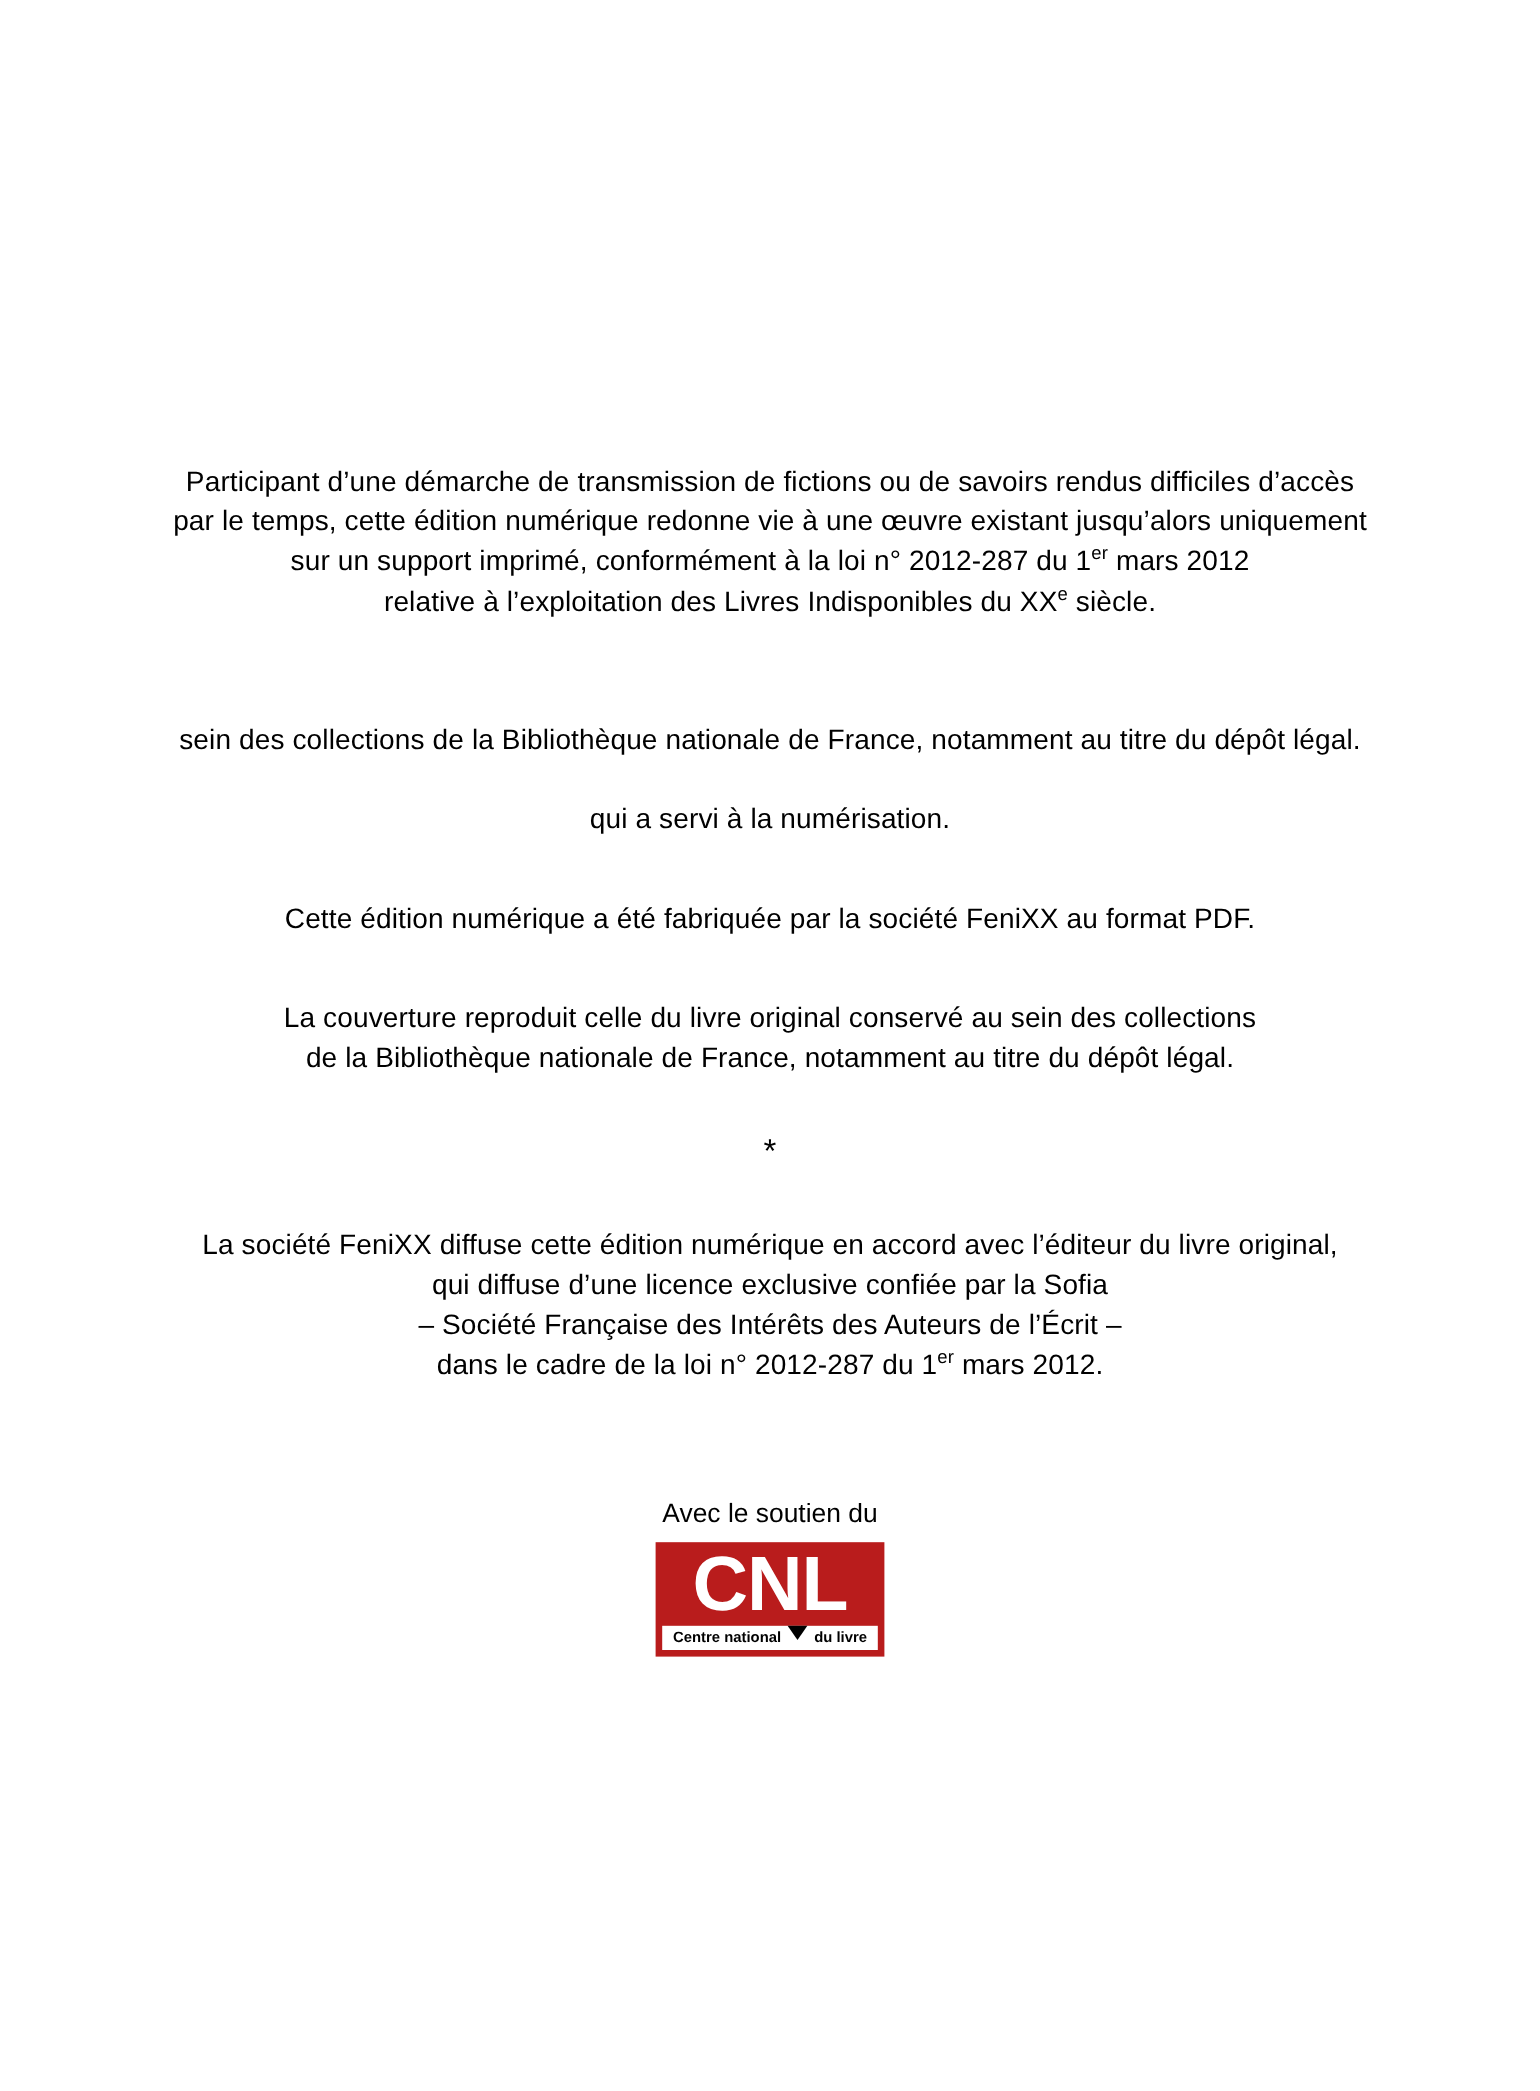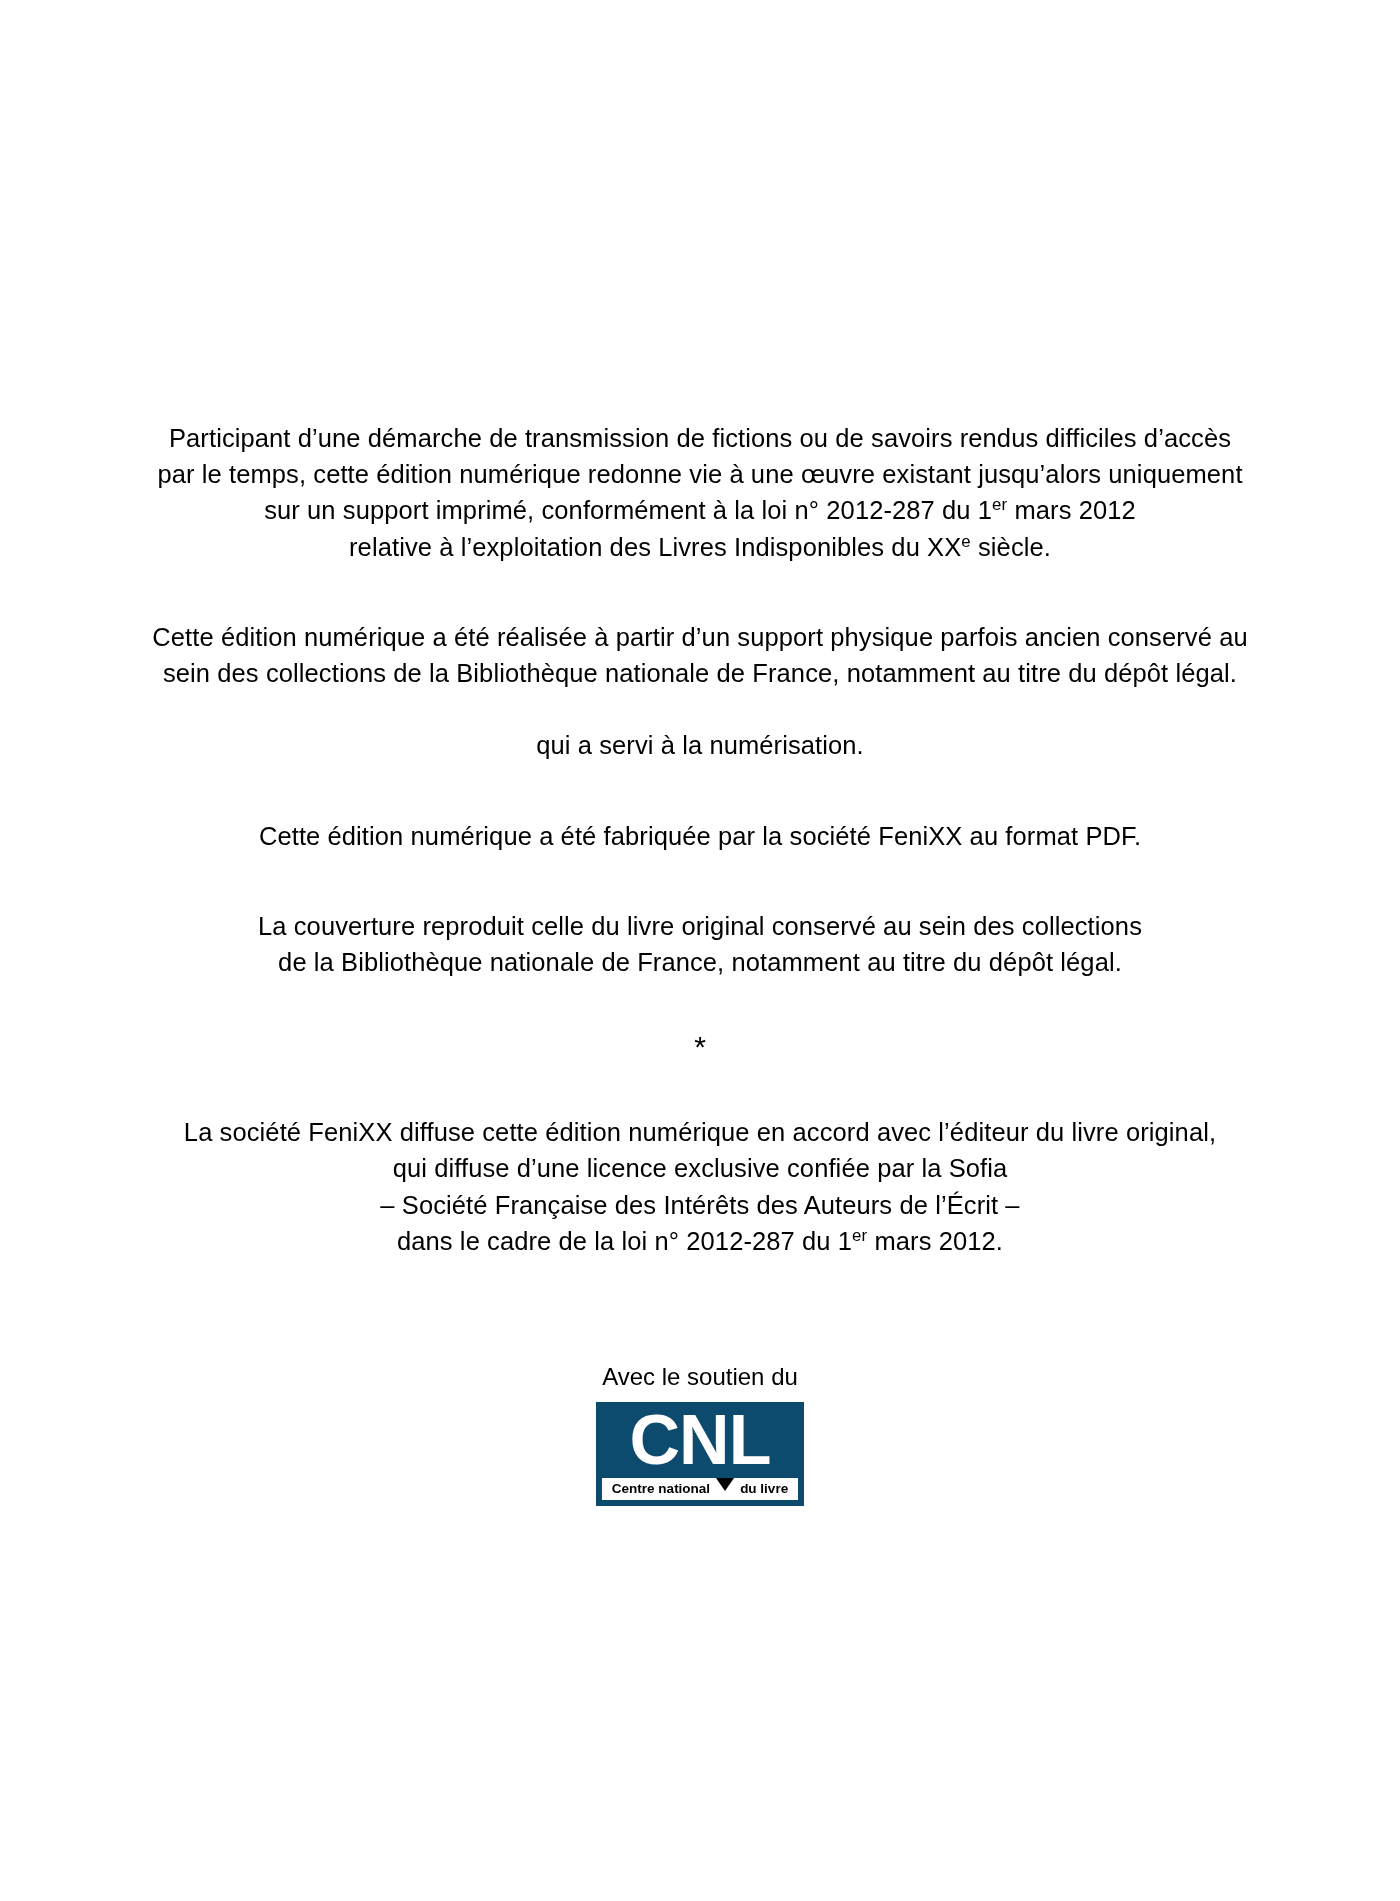--- a/index.html
+++ b/index.html
@@ -59,21 +59,21 @@
   }
   .logo-caption {
     font-size: 24px;
     line-height: 1.2;
     margin-bottom: 10px;
   }
   .cnl {
     width: 208px;
     height: 104px;
     margin: 0 auto;
-    background: #0c4a6e;
+    background: #b91c1c;
     position: relative;
     overflow: hidden;
   }
   .cnl-letters {
     position: absolute;
     left: 0;
     right: 0;
     top: 2px;
     height: 72px;
     color: #ffffff;
@@ -118,21 +118,21 @@
     <p class="para">
       <span>Participant d’une démarche de transmission de fictions ou de savoirs rendus difficiles d’accès</span><br>
       <span>par le temps, cette édition numérique redonne vie à une œuvre existant jusqu’alors uniquement</span><br>
       <span>sur un support imprimé, conformément à la loi n° 2012-287 du 1<sup>er</sup> mars 2012</span><br>
       <span>relative à l’exploitation des Livres Indisponibles du XX<sup>e</sup> siècle.</span>
     </p>
 
     <div class="gap-1"></div>
 
     <p class="para">
-      <span>Cette édition numérique a été réalisée à partir d’un support physique parfois ancien conservé au</span><br>
+      <br>
       <span>sein des collections de la Bibliothèque nationale de France, notamment au titre du dépôt légal.</span><br>
       <br>
       <span>qui a servi à la numérisation.</span>
     </p>
 
     <div class="gap-2"></div>
 
     <p class="para">
       <span>Cette édition numérique a été fabriquée par la société FeniXX au format PDF.</span>
     </p>

